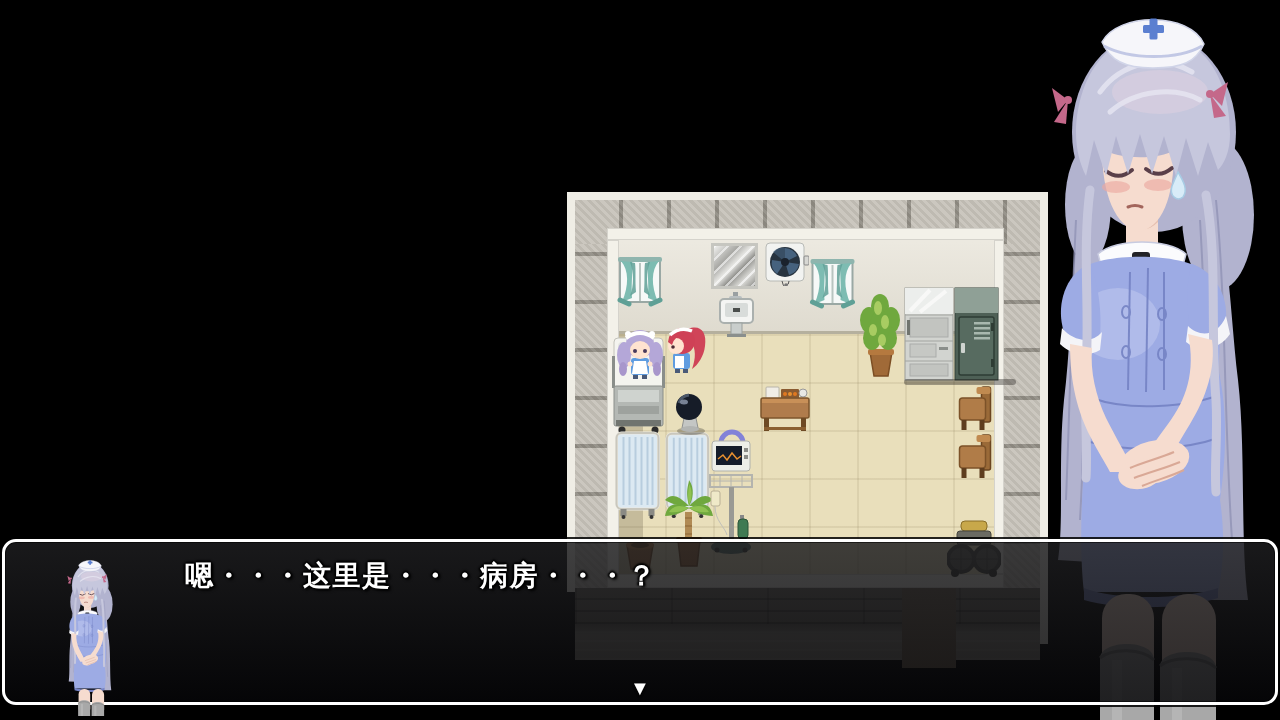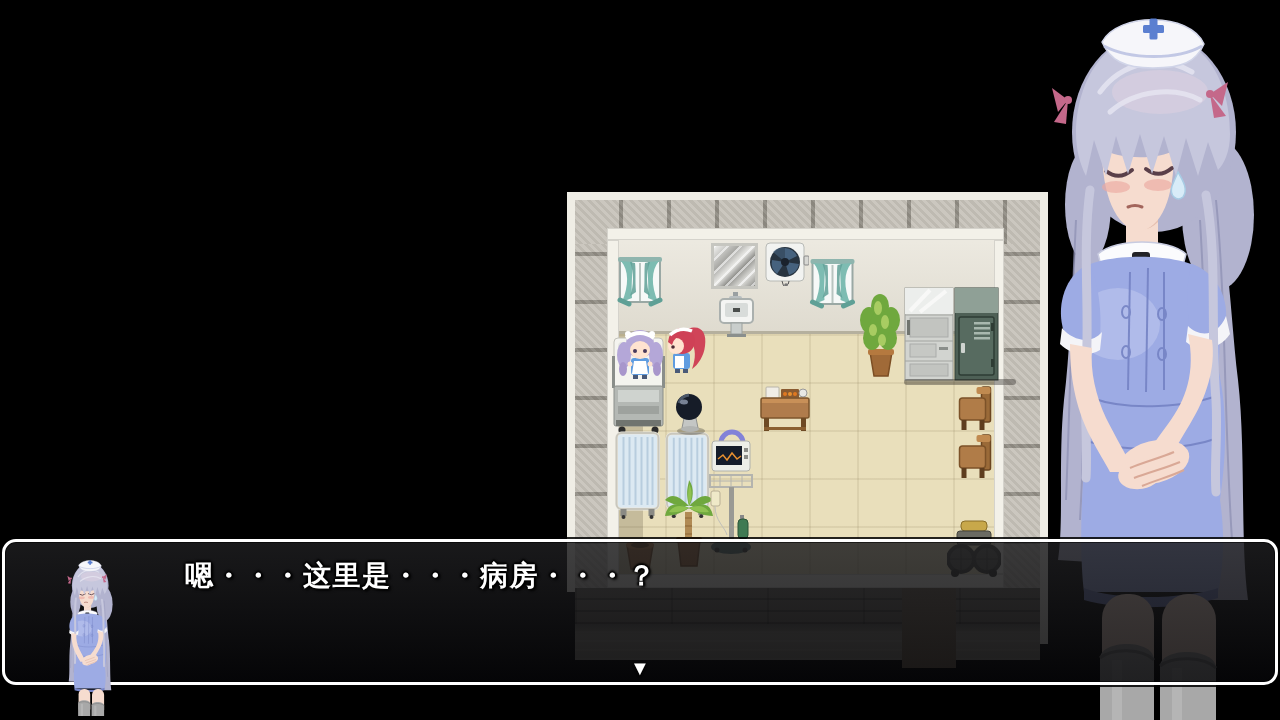--- a/index.html
+++ b/index.html
@@ -36,21 +36,21 @@
     border:3px solid #c6c6c0;box-sizing:border-box;
     background-blend-mode:normal;}
   .mirror:after{content:"";position:absolute;inset:0;
     background:repeating-linear-gradient(135deg, rgba(255,255,255,.55) 0 2px, rgba(0,0,0,0) 2px 9px);}
   .unitshadow{background:rgba(35,32,28,.38);border-radius:3px;}
 
   
   #nurse-portrait{position:absolute;left:1040px;top:0;width:240px;height:720px;z-index:2;}
 
   
-  #dialogue-box{position:absolute;left:2px;top:539px;width:1276px;height:146px;box-sizing:border-box;
+  #dialogue-box{position:absolute;left:2px;top:539px;width:1276px;height:166px;box-sizing:border-box;
     border:3px solid var(--dialog_border,#fff);border-radius:14px;
     background:linear-gradient(rgba(30,30,32,.84),rgba(6,6,8,.84));
     box-shadow:0 0 0 2px rgba(0,0,0,.85), inset 0 0 0 1px rgba(0,0,0,.55);
     z-index:3;}
   #dialogue-face{position:absolute;left:20px;top:14px;width:142px;height:160px;overflow:hidden;}
   #dialogue-text{position:absolute;left:180px;top:16px;width:1000px;
     color:var(--text,#fff);font-size:28px;line-height:36px;letter-spacing:1.5px;font-weight:bold;
     text-shadow:-2px 0 2px #000, 2px 0 2px #000, 0 -2px 2px #000, 2px 2px 3px #000;}
   #continue-arrow{position:absolute;left:50%;bottom:4px;transform:translateX(-50%);
     color:#fff;font-size:20px;line-height:20px;

